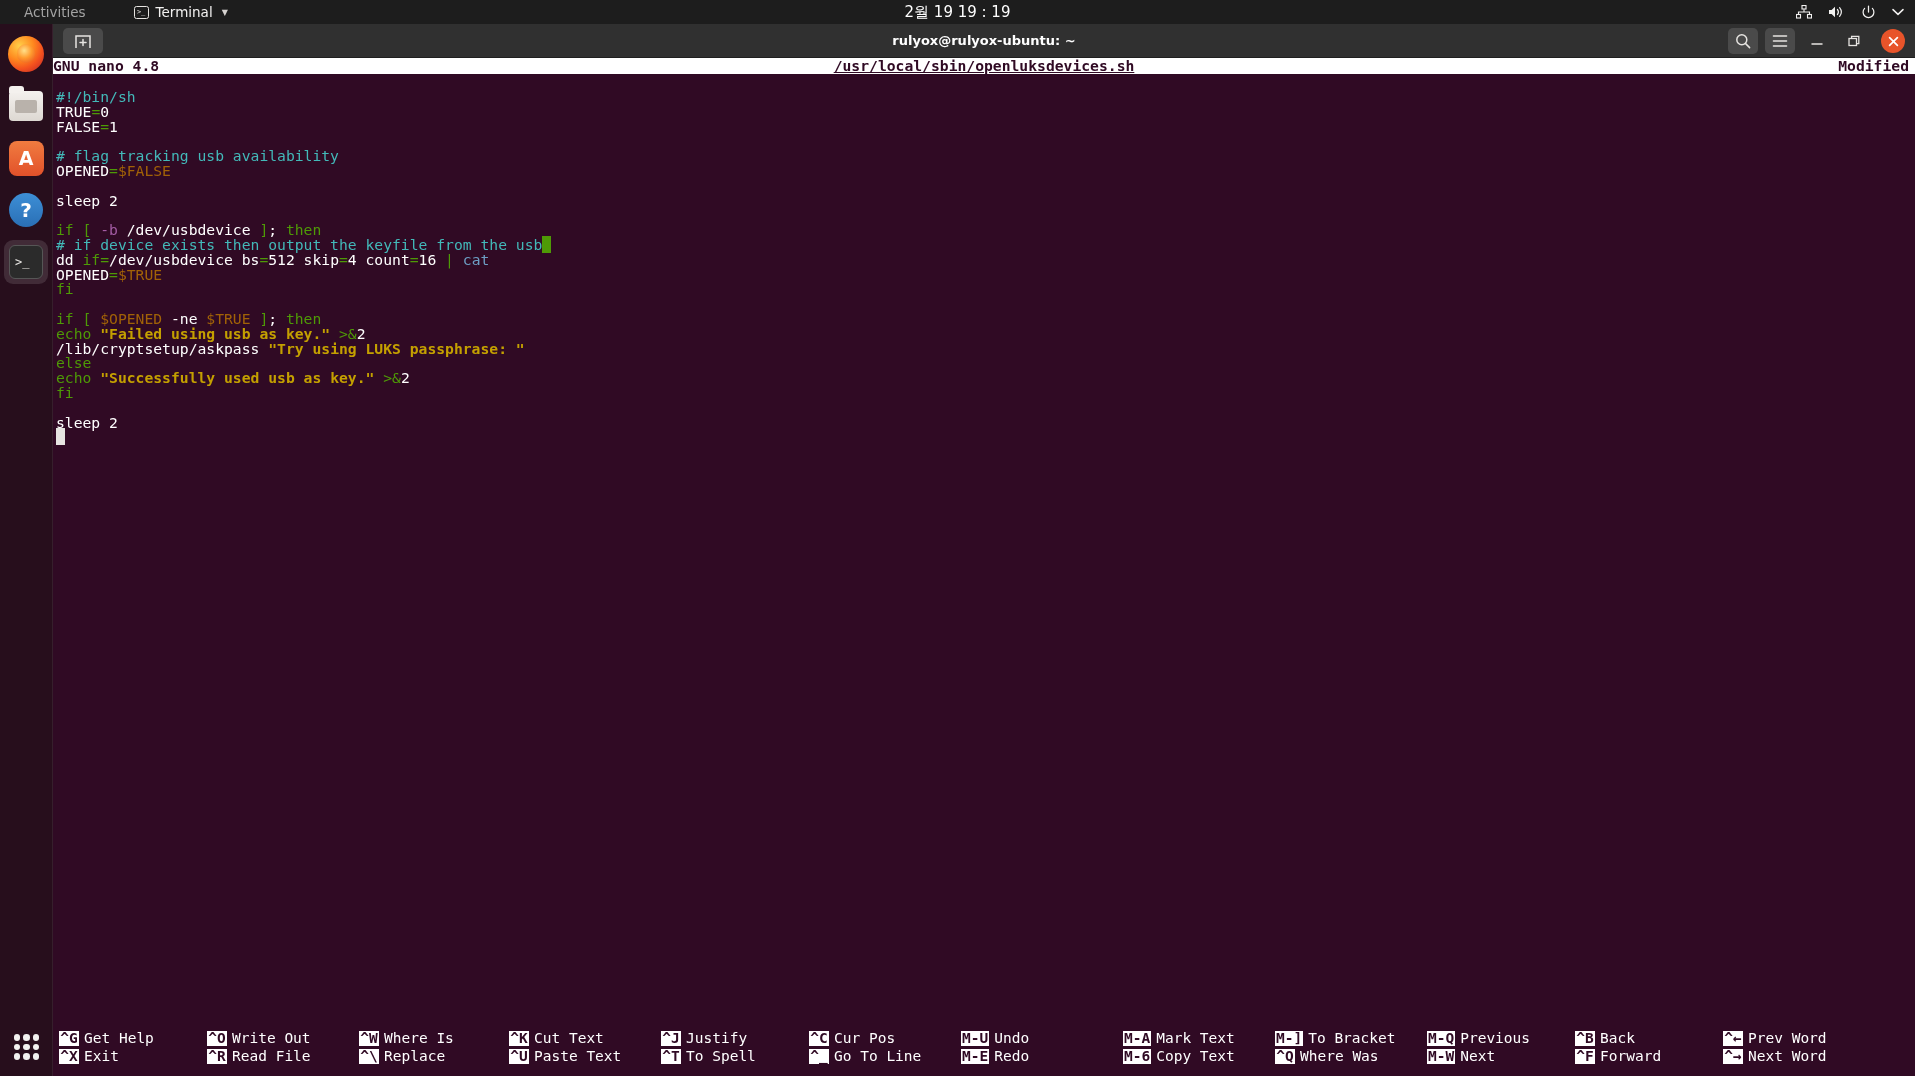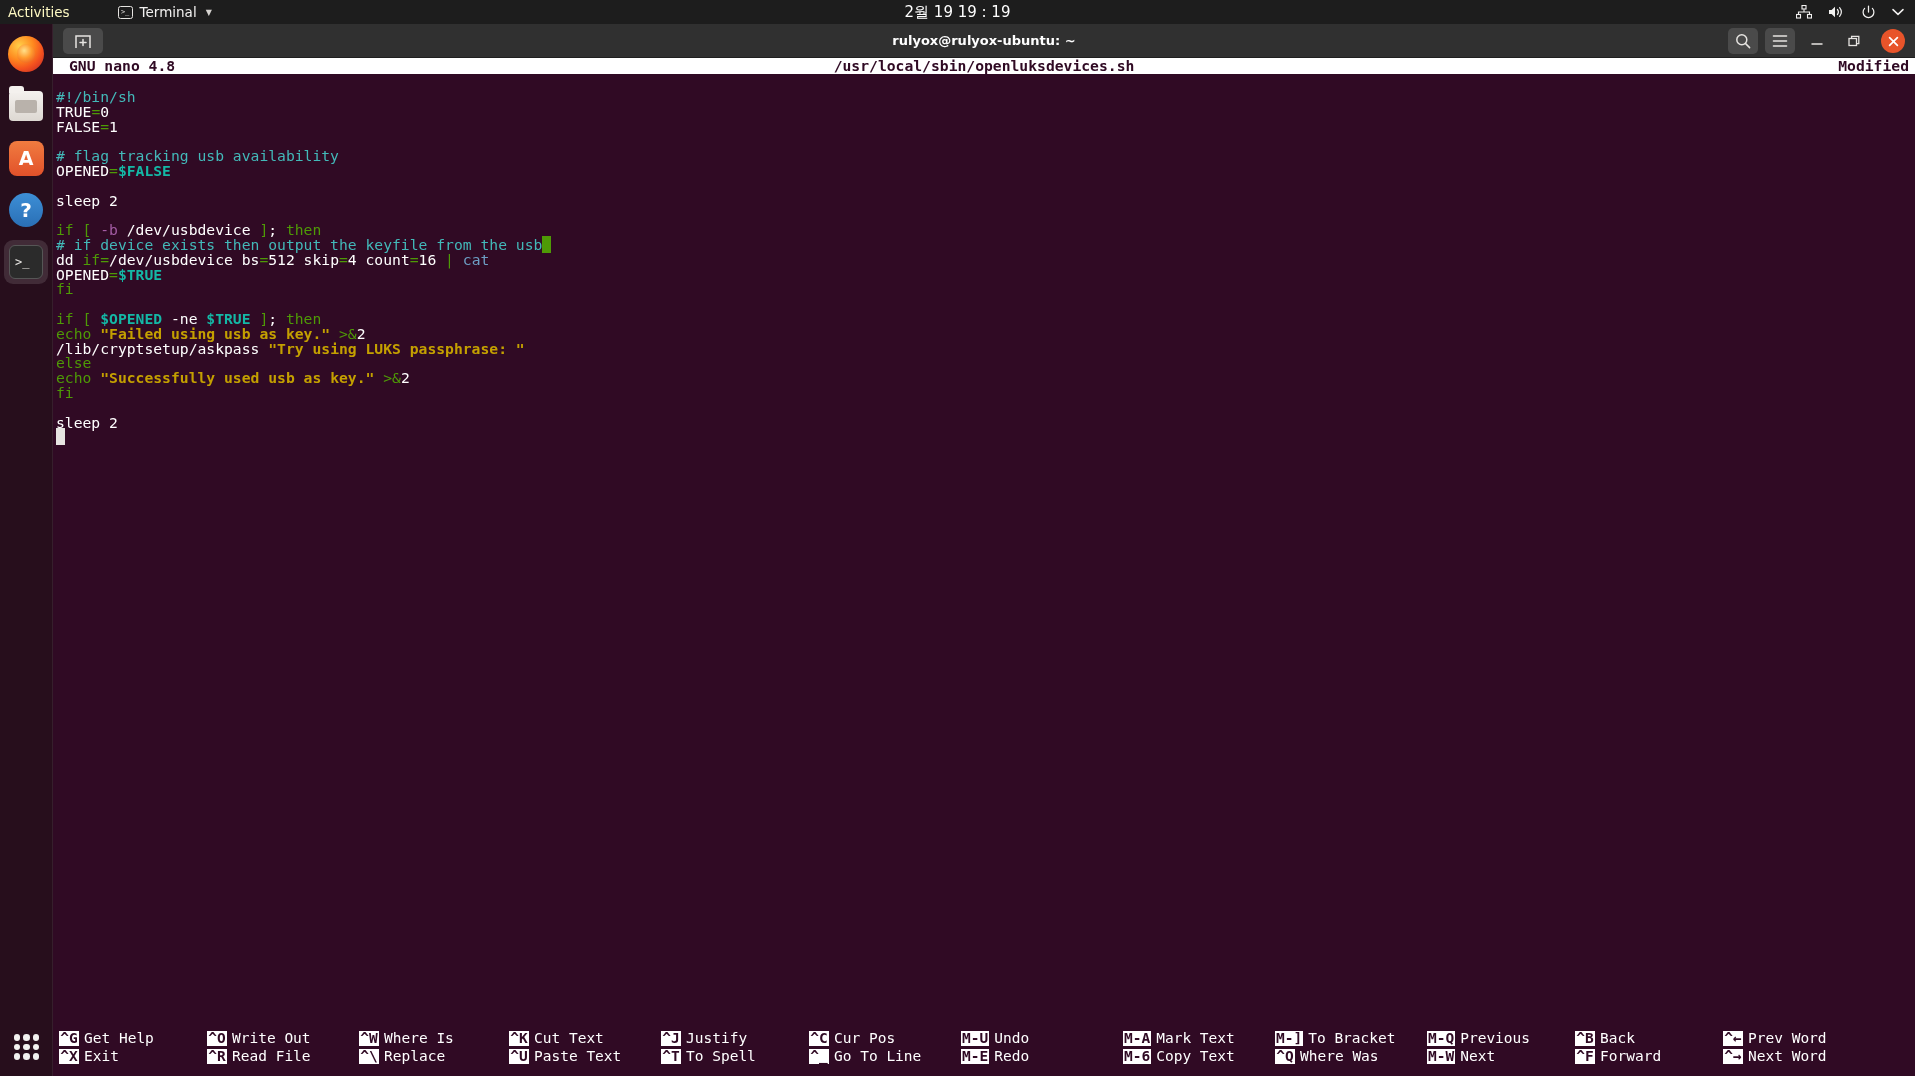--- a/index.html
+++ b/index.html
@@ -9,21 +9,21 @@
     font-family:"DejaVu Sans", sans-serif;
   }
 
   
   .topbar{
     position:absolute; left:0; top:0; width:1915px; height:24px;
     background:#1d1d1d; color:#ffffff;
     display:flex; align-items:center;
     font-size:13.5px;
   }
-  .tb-activities{ margin-left:8px; color:#fef9c3; }
+  .tb-activities{ margin-left:24px; color:#a3a3a3; }
   .tb-appmenu{ display:flex; align-items:center; gap:7px; margin-left:48px; color:#f2f1f0; }
   .tb-appicon{
     width:15px; height:13px; border:1.6px solid #e6e4e1; border-radius:2.5px;
     display:flex; align-items:center; justify-content:center;
     font-size:7px; font-family:"DejaVu Sans Mono", monospace; color:#e6e4e1;
     line-height:1;
   }
   .tb-caret{ font-size:8px; color:#d6d3d0; margin-left:2px; }
   .tb-clock{
     position:absolute; left:0; right:0; text-align:center;
@@ -146,33 +146,33 @@
     font-size:14.7px; line-height:14.8px;
     display:flex; flex-direction:column;
   }
   .nano-head{
     background:#ffffff; color:#300a24;
     height:16px; line-height:16px;
     display:flex; align-items:center;
     font-size:14.7px; font-weight:bold; position:relative;
     flex:0 0 16px;
   }
-  .nh-left{ margin-left:16px; }
-  .nh-center{ position:absolute; left:0; right:0; text-align:center; }
+  .nh-left{ }
+  .nh-center{ position:absolute; left:0; right:0; text-align:center;text-decoration:underline; }
   .nh-right{ margin-left:auto; margin-right:6px; }
 
   .nano-body{
     flex:1; padding:16px 0 0 3px; color:#ffffff;
     white-space:pre;
   }
   .ln{ height:14.8px; }
   .cmt{ color:#43b9b9; }
   .grn{ color:#4e9a06; }
   .eq { color:#4e9a06; }
-  .red{ color:#14b8a6; font-weight:bold; }
+  .red{ color:#a16207; font-weight:normal; }
   .yel{ color:#c4a000; font-weight:bold; }
   .pur{ color:#a45ca4; }
   .cyn{ color:#6d9ec4; }
   .wht{ color:#ffffff; }
   .cur-grn{ background:#4e9a06; color:#4e9a06; }
   .cur-wht{ background:#e6e4e1; color:#e6e4e1; }
 
   
   .nano-foot{
     flex:0 0 34px; padding:0 0 6px 0;

